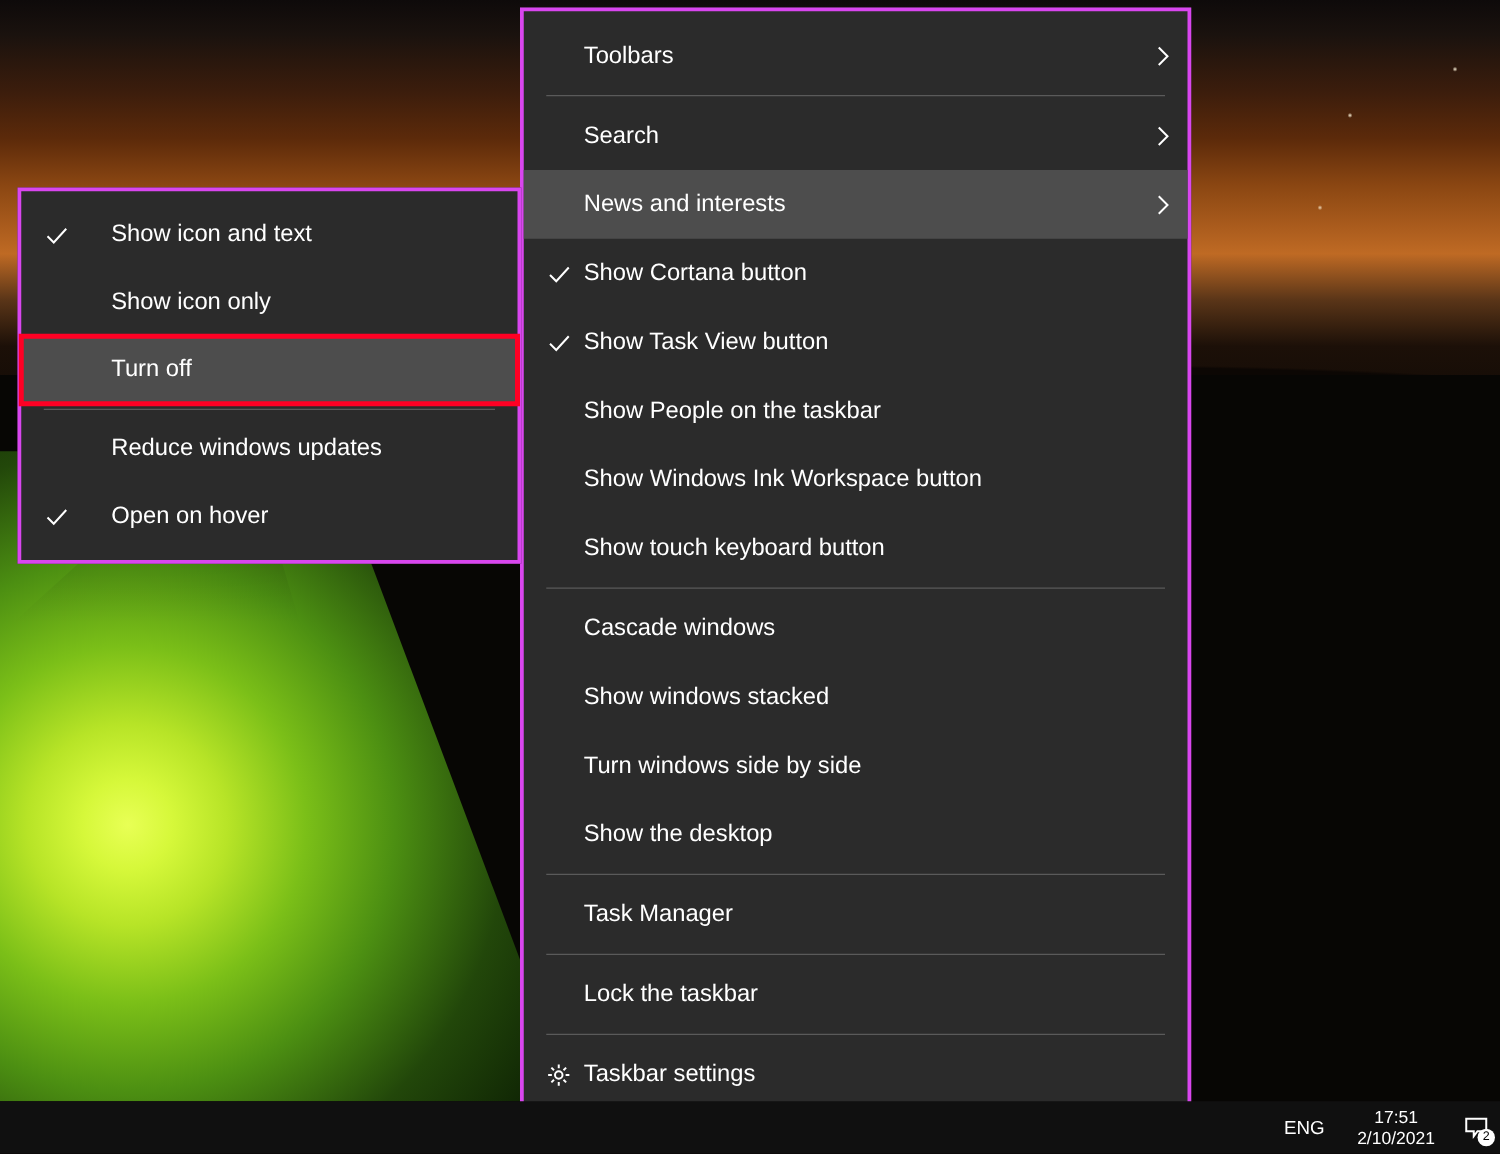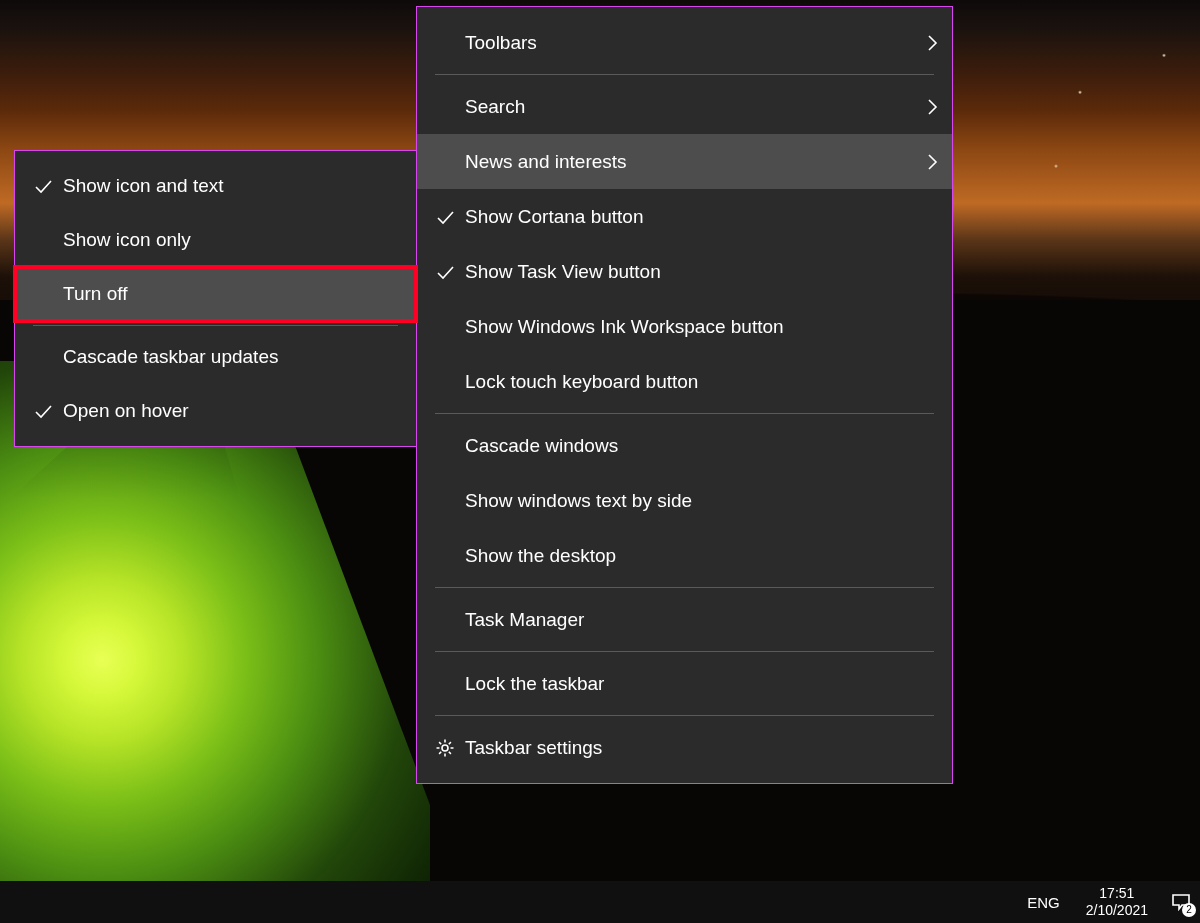--- a/index.html
+++ b/index.html
@@ -64,37 +64,37 @@
   .tray .lang { padding: 0 6px; }
   .tray .clock { text-align: center; font-size: 14px; line-height: 17px; padding: 0 6px; }
   .tray .action-center { width: 26px; height: 26px; display: flex; align-items: center; justify-content: center; position: relative; }
   .tray .action-center .badge {
     position: absolute; right: -2px; bottom: -2px; min-width: 14px; height: 14px; border-radius: 7px;
     background: #fff; color: #000; font-size: 10px; line-height: 14px; text-align: center; padding: 0 2px;
   }
 
   
   .menu {
-    position: absolute; background: #2b2b2b; color: #fff; border: 1px solid #d946ef;
+    position: absolute; background: #2b2b2b; color: #fff; border: 3px solid #d946ef;
     font-size: 19px; padding: 8px 0;
   }
   .menu.main { top: 6px; left: 416px; width: 537px; }
   .menu .item {
     display: flex; align-items: center; height: 55px; padding: 0 14px 0 8px; position: relative;
   }
   .menu .item .check { width: 40px; display: flex; justify-content: center; }
   .menu .item .label { flex: 1; }
   .menu .item.hover { background: #4d4d4d; justify-content: space-between; }
   .menu .sep { height: 1px; background: #5a5a5a; margin: 4px 18px; }
   .menu .chev { display: flex; align-items: center; }
   .menu .gear { width: 40px; display: flex; justify-content: center; }
 
   
   .menu.sub { top: 150px; left: 14px; width: 403px; padding: 8px 0; }
-  .menu.sub .item { height: 54px; }
+  .menu.sub .item { height: 54px; gap: 24px; }
   .menu.sub .item.highlighted-red { outline: 4px solid #ff0024; outline-offset: -2px; background: #4d4d4d; justify-content: center; }
 
   svg { display: block; }
   .check svg, .chev svg, .gear svg, .action-center svg { stroke: #fff; fill: none; stroke-width: 1.6; }
 </style>
 </head>
 <body>
 
 <div class="wallpaper"></div>
 <div class="mountains"></div>
@@ -141,34 +141,42 @@
   <div class="item">
     <span class="check">
       <svg width="20" height="20" viewBox="0 0 20 20">
           <path d="M3 11l5 5L18 5"></path>
         </svg>
     </span>
     <span class="label">Show Task View button</span>
   </div>
   <div class="item">
     <span class="check"></span>
+    <span class="label">Show People on the taskbar</span>
+  </div>
+  <div class="item">
+    <span class="check"></span>
     <span class="label">Show Windows Ink Workspace button</span>
   </div>
   <div class="item">
     <span class="check"></span>
-    <span class="label">Lock touch keyboard button</span>
+    <span class="label">Show touch keyboard button</span>
   </div>
   <div class="sep"></div>
   <div class="item">
     <span class="check"></span>
     <span class="label">Cascade windows</span>
   </div>
   <div class="item">
     <span class="check"></span>
-    <span class="label">Show windows text by side</span>
+    <span class="label">Show windows stacked</span>
+  </div>
+  <div class="item">
+    <span class="check"></span>
+    <span class="label">Turn windows side by side</span>
   </div>
   <div class="item">
     <span class="check"></span>
     <span class="label">Show the desktop</span>
   </div>
   <div class="sep"></div>
   <div class="item">
     <span class="check"></span>
     <span class="label">Task Manager</span>
   </div>
@@ -202,21 +210,21 @@
     <span class="check"></span>
     <span class="label">Show icon only</span>
   </div>
   <div class="item highlighted-red">
     <span class="check"></span>
     <span class="label">Turn off</span>
   </div>
   <div class="sep"></div>
   <div class="item">
     <span class="check"></span>
-    <span class="label">Cascade taskbar updates</span>
+    <span class="label">Reduce windows updates</span>
   </div>
   <div class="item">
     <span class="check">
       <svg width="20" height="20" viewBox="0 0 20 20">
           <path d="M3 11l5 5L18 5"></path>
         </svg>
     </span>
     <span class="label">Open on hover</span>
   </div>
 </div>

